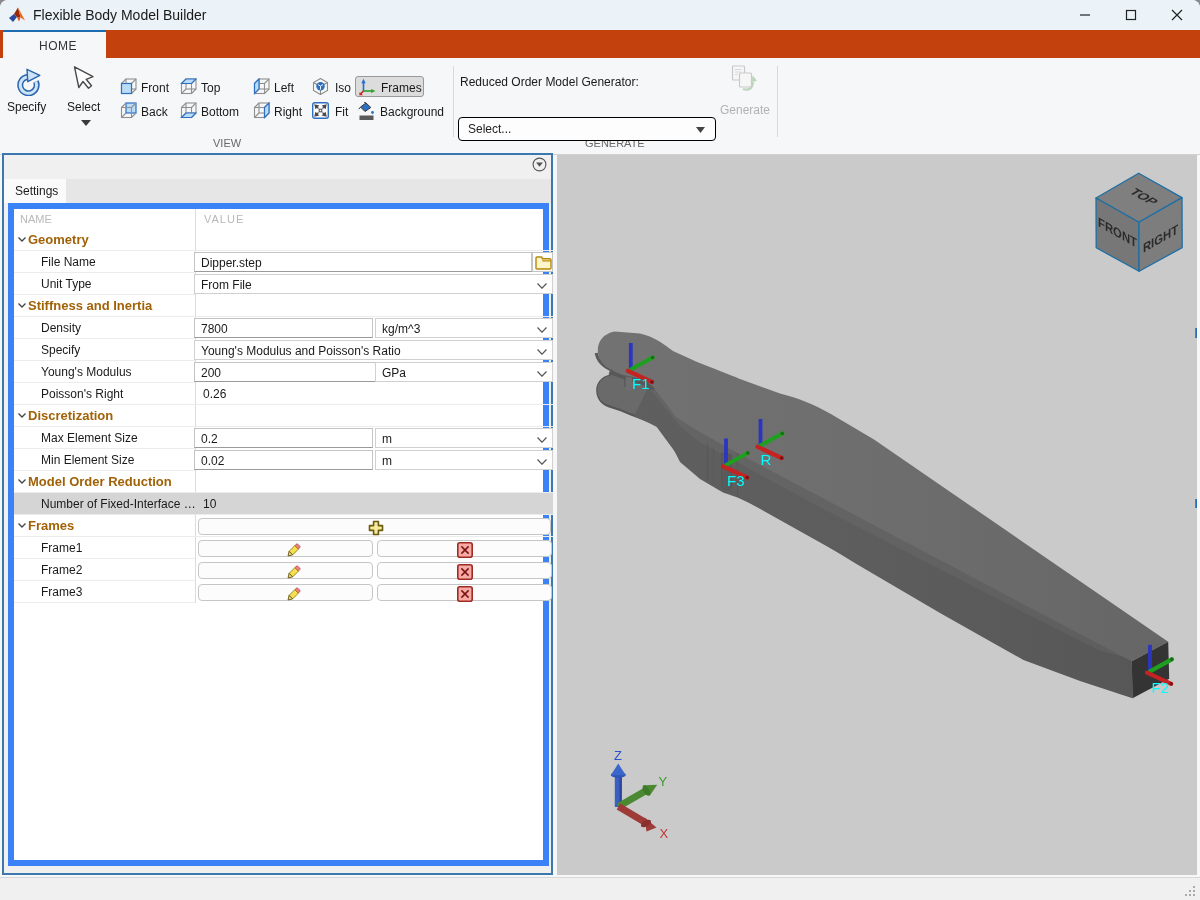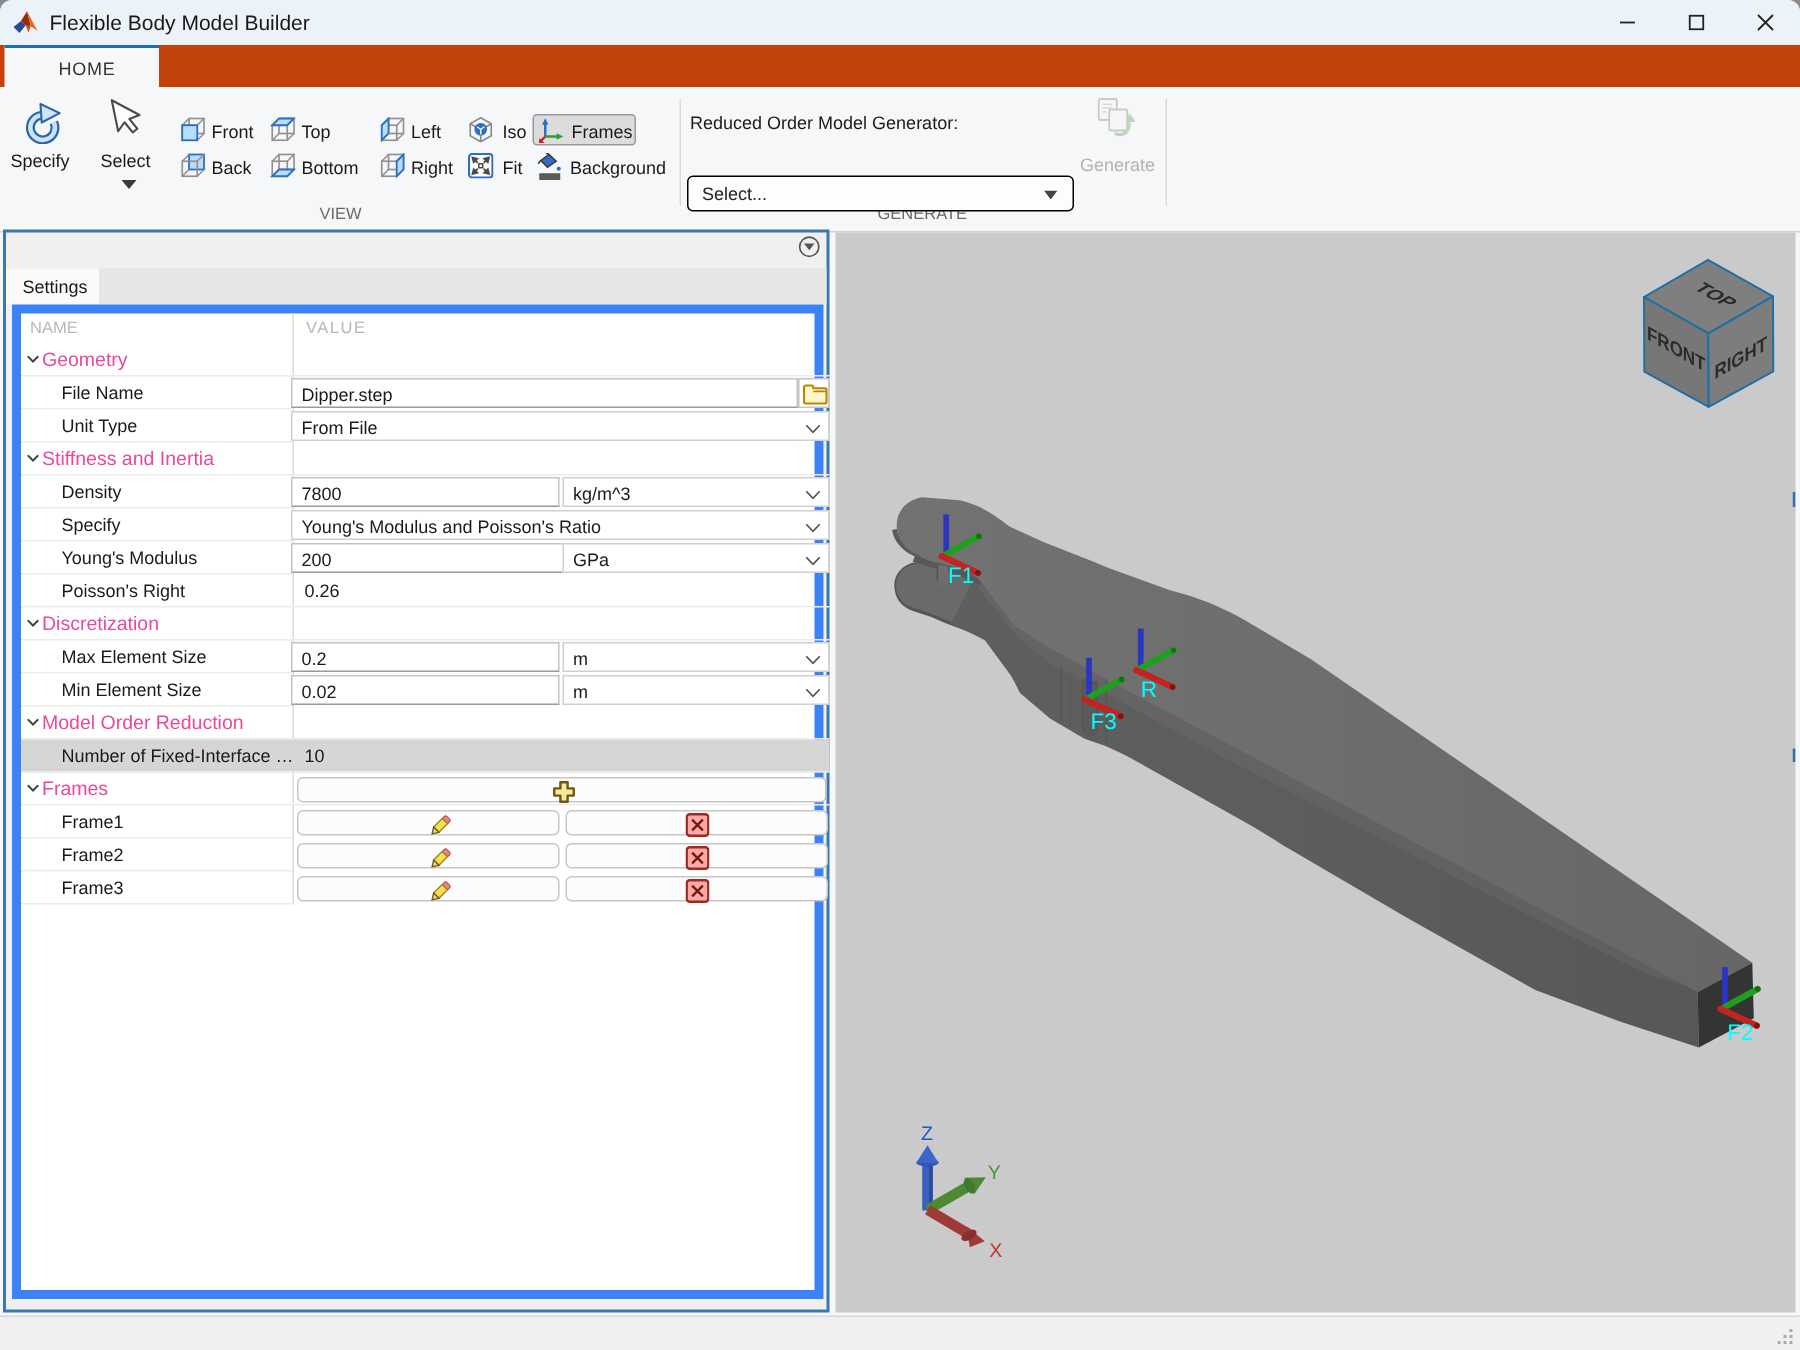--- a/index.html
+++ b/index.html
@@ -17,21 +17,21 @@
 .tssep { position:absolute; top:8px; height:71px; width:1px; background:#d9d9d9; }
 .tbtxt { position:absolute; font-size:12px; color:#1a1a1a; }
 .ticon { position:absolute; }
 .panel { position:absolute; left:2px; top:153px; width:551px; height:722px; background:#f0f0f0; border:2px solid #3c78ad; }
 .ptabstrip { position:absolute; left:0px; top:24px; width:547px; height:24px; background:#e6e6e6;padding-left:33px; }
 .ptab { position:absolute; left:0px; top:0px; width:62px; height:24px; background:#fafafa; }
 .ptab span { position:absolute; left:11px; top:5px; font-size:12px; color:#1a1a1a; }
 .ptable { position:absolute; left:4px; top:48px; width:541px; height:663px; background:#ffffff; border:6px solid #3b82f6; }
 .row { position:absolute; left:0; width:539px; height:22px; }
 .rname { position:absolute; top:4px; font-size:12px; color:#1a1a1a; white-space:nowrap; }
-.rsec { position:absolute; left:14px; top:3px; font-size:13px; font-weight:normal; color:#ec4899; }
+.rsec { position:absolute; left:14px; top:3px; font-size:13px; font-weight:bold; color:#a16207; }
 .chev { position:absolute; left:4px; top:8px; width:8px; height:5px; }
 .rsepn { position:absolute; left:0px; bottom:0; width:181px; height:1px; background:#ececec; }
 .rsepf { position:absolute; left:0px; bottom:0; width:539px; height:1px; background:#ececec; }
 .vline { position:absolute; left:181px; top:0px; width:1px; height:394px; background:#dcdcdc; }
 .vinput { position:absolute; top:1px; height:20px; background:#fff; border:1px solid #c4c4c4; border-bottom:1px solid #9a9a9a; font-size:12px; color:#1a1a1a; padding:3px 0 0 6px; }
 .vdrop { position:absolute; top:1px; height:20px; background:#fff; border:1px solid #d0d0d0; font-size:12px; color:#1a1a1a; padding:3px 0 0 6px; }
 .fbtn { position:absolute; top:3px; height:17px; background:#fcfcfc; border:1px solid #c6c6c6; border-radius:4px; }
 .viewport { position:absolute; left:557px; top:155px; width:640px; height:720px; background:#cacaca; }
 .statusbar { position:absolute; left:0; top:877px; width:1200px; height:23px; background:#f0f0f0; border-top:1px solid #d8d8d8; }
 </style>

